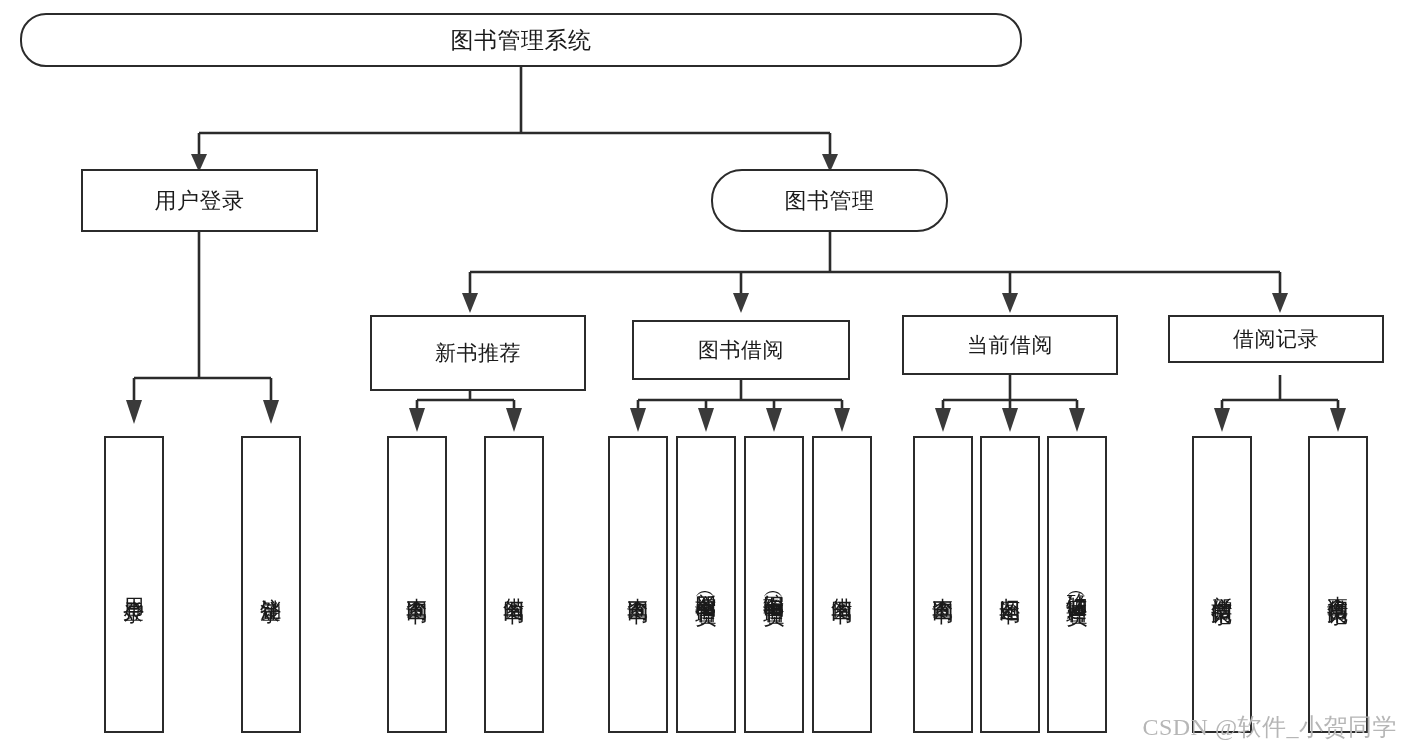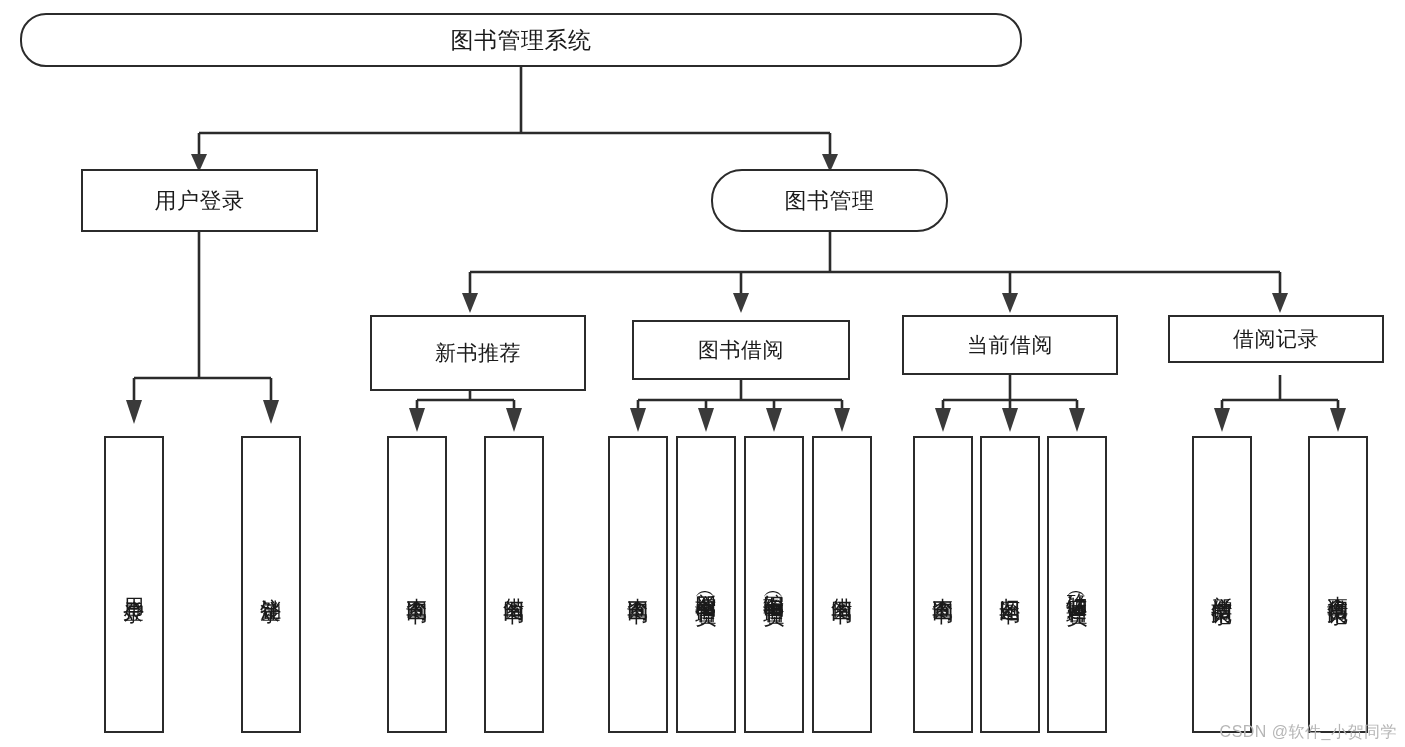--- a/index.html
+++ b/index.html
@@ -77,25 +77,26 @@
     letter-spacing: 2px;
     white-space: normal;
     max-height: 100%;
   }
 
   
   #watermark {
     position: absolute;
     right: 8px;
     bottom: 4px;
-    font-size: 16px;
+    font-size: 24px;
     color: #b6b6b6;
     letter-spacing: 0.5px;
     white-space: nowrap;
     user-select: none;
+    font-family: Liberation Serif, serif;
   }
 </style>
 </head>
 <body>
 
 <div id="canvas">
 
   <svg id="connectors" viewBox="0 0 1405 747" width="1405" height="747">
 
     <line x1="521" y1="67" x2="521" y2="133"></line>

